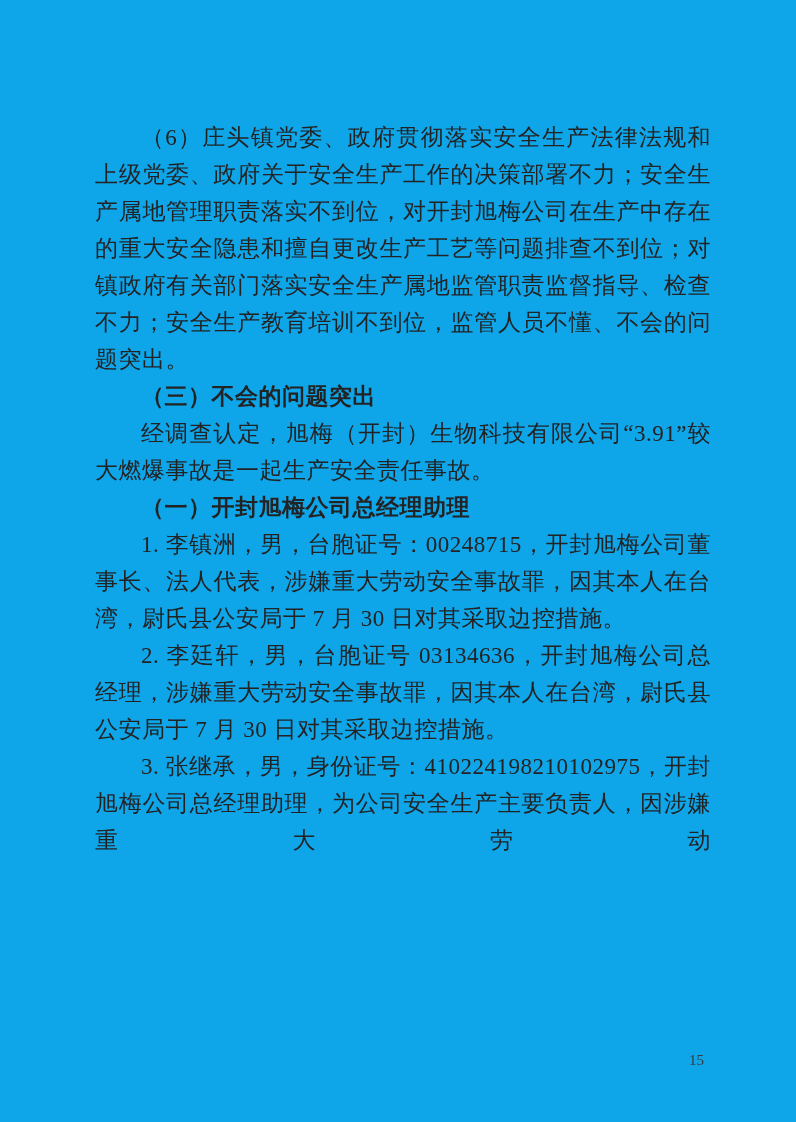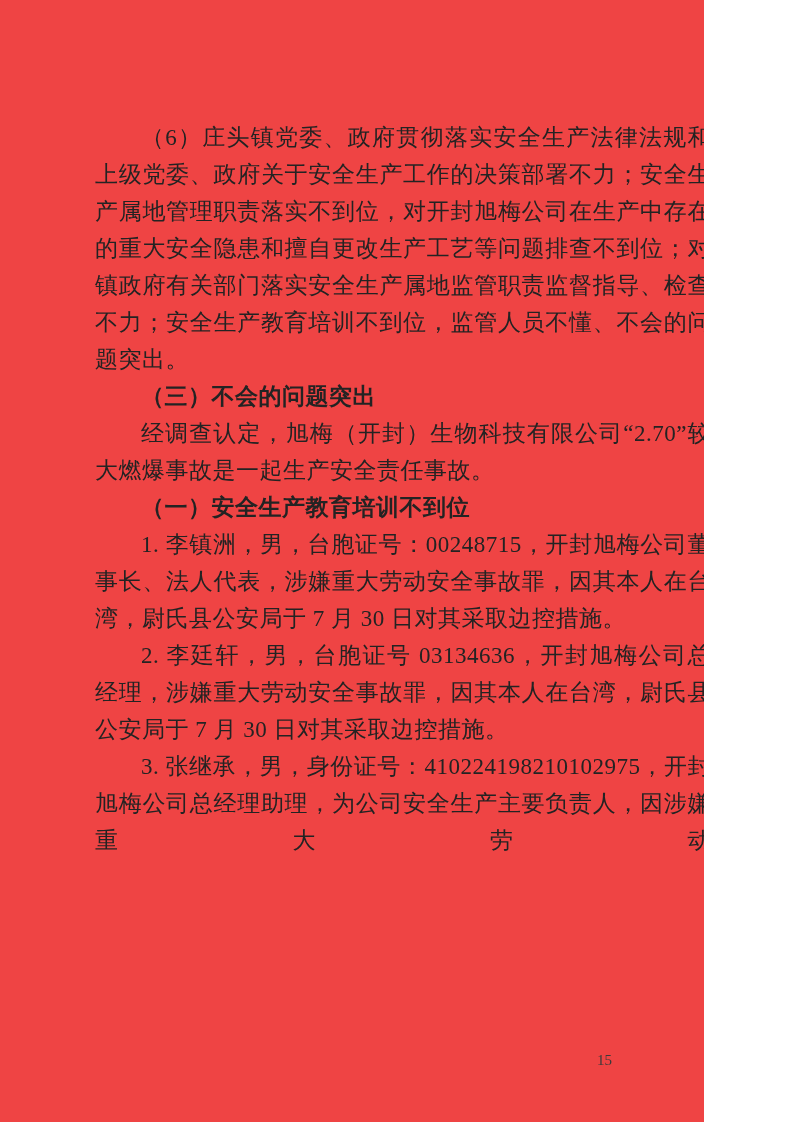--- a/index.html
+++ b/index.html
@@ -2,23 +2,23 @@
 <html><head>
 <meta charset="utf-8">
 <style>
   html, body {
     margin: 0;
     padding: 0;
     background: #ffffff;
   }
   .page {
     position: relative;
-    width: 704px;
+    width: 796px;
     height: 1122px;
-    background: #ef4444;
+    background: #0ea5e9;
     overflow: hidden;
     font-family: "Liberation Serif", "DejaVu Serif", serif;
   }
   .content {
     position: absolute;
     left: 95px;
     top: 119px;
     width: 616px;
   }
   .content p {
@@ -54,20 +54,20 @@
     font-family: "Liberation Serif", "DejaVu Serif", serif;
   }
 </style>
 </head>
 <body>
 
 <div class="page">
   <div class="content">
     <p class="body">（6）庄头镇党委、政府贯彻落实安全生产法律法规和上级党委、政府关于安全生产工作的决策部署不力；安全生产属地管理职责落实不到位，对开封旭梅公司在生产中存在的重大安全隐患和擅自更改生产工艺等问题排查不到位；对镇政府有关部门落实安全生产属地监管职责监督指导、检查不力；安全生产教育培训不到位，监管人员不懂、不会的问题突出。</p>
     <p class="h-kai">（三）不会的问题突出</p>
-    <p class="body">经调查认定，旭梅（开封）生物科技有限公司“2.70”较大燃爆事故是一起生产安全责任事故。</p>
-    <p class="h-kai">（一）安全生产教育培训不到位</p>
+    <p class="body">经调查认定，旭梅（开封）生物科技有限公司“3.91”较大燃爆事故是一起生产安全责任事故。</p>
+    <p class="h-kai">（一）开封旭梅公司总经理助理</p>
     <p class="body">1. 李镇洲，男，台胞证号：00248715，开封旭梅公司董事长、法人代表，涉嫌重大劳动安全事故罪，因其本人在台湾，尉氏县公安局于 7 月 30 日对其采取边控措施。</p>
     <p class="body">2. 李廷轩，男，台胞证号 03134636，开封旭梅公司总经理，涉嫌重大劳动安全事故罪，因其本人在台湾，尉氏县公安局于 7 月 30 日对其采取边控措施。</p>
     <p class="body cont">3. 张继承，男，身份证号：410224198210102975，开封旭梅公司总经理助理，为公司安全生产主要负责人，因涉嫌重大劳动</p>
   </div>
   <div class="page-number">15</div>
 </div>
 
 </body></html>

